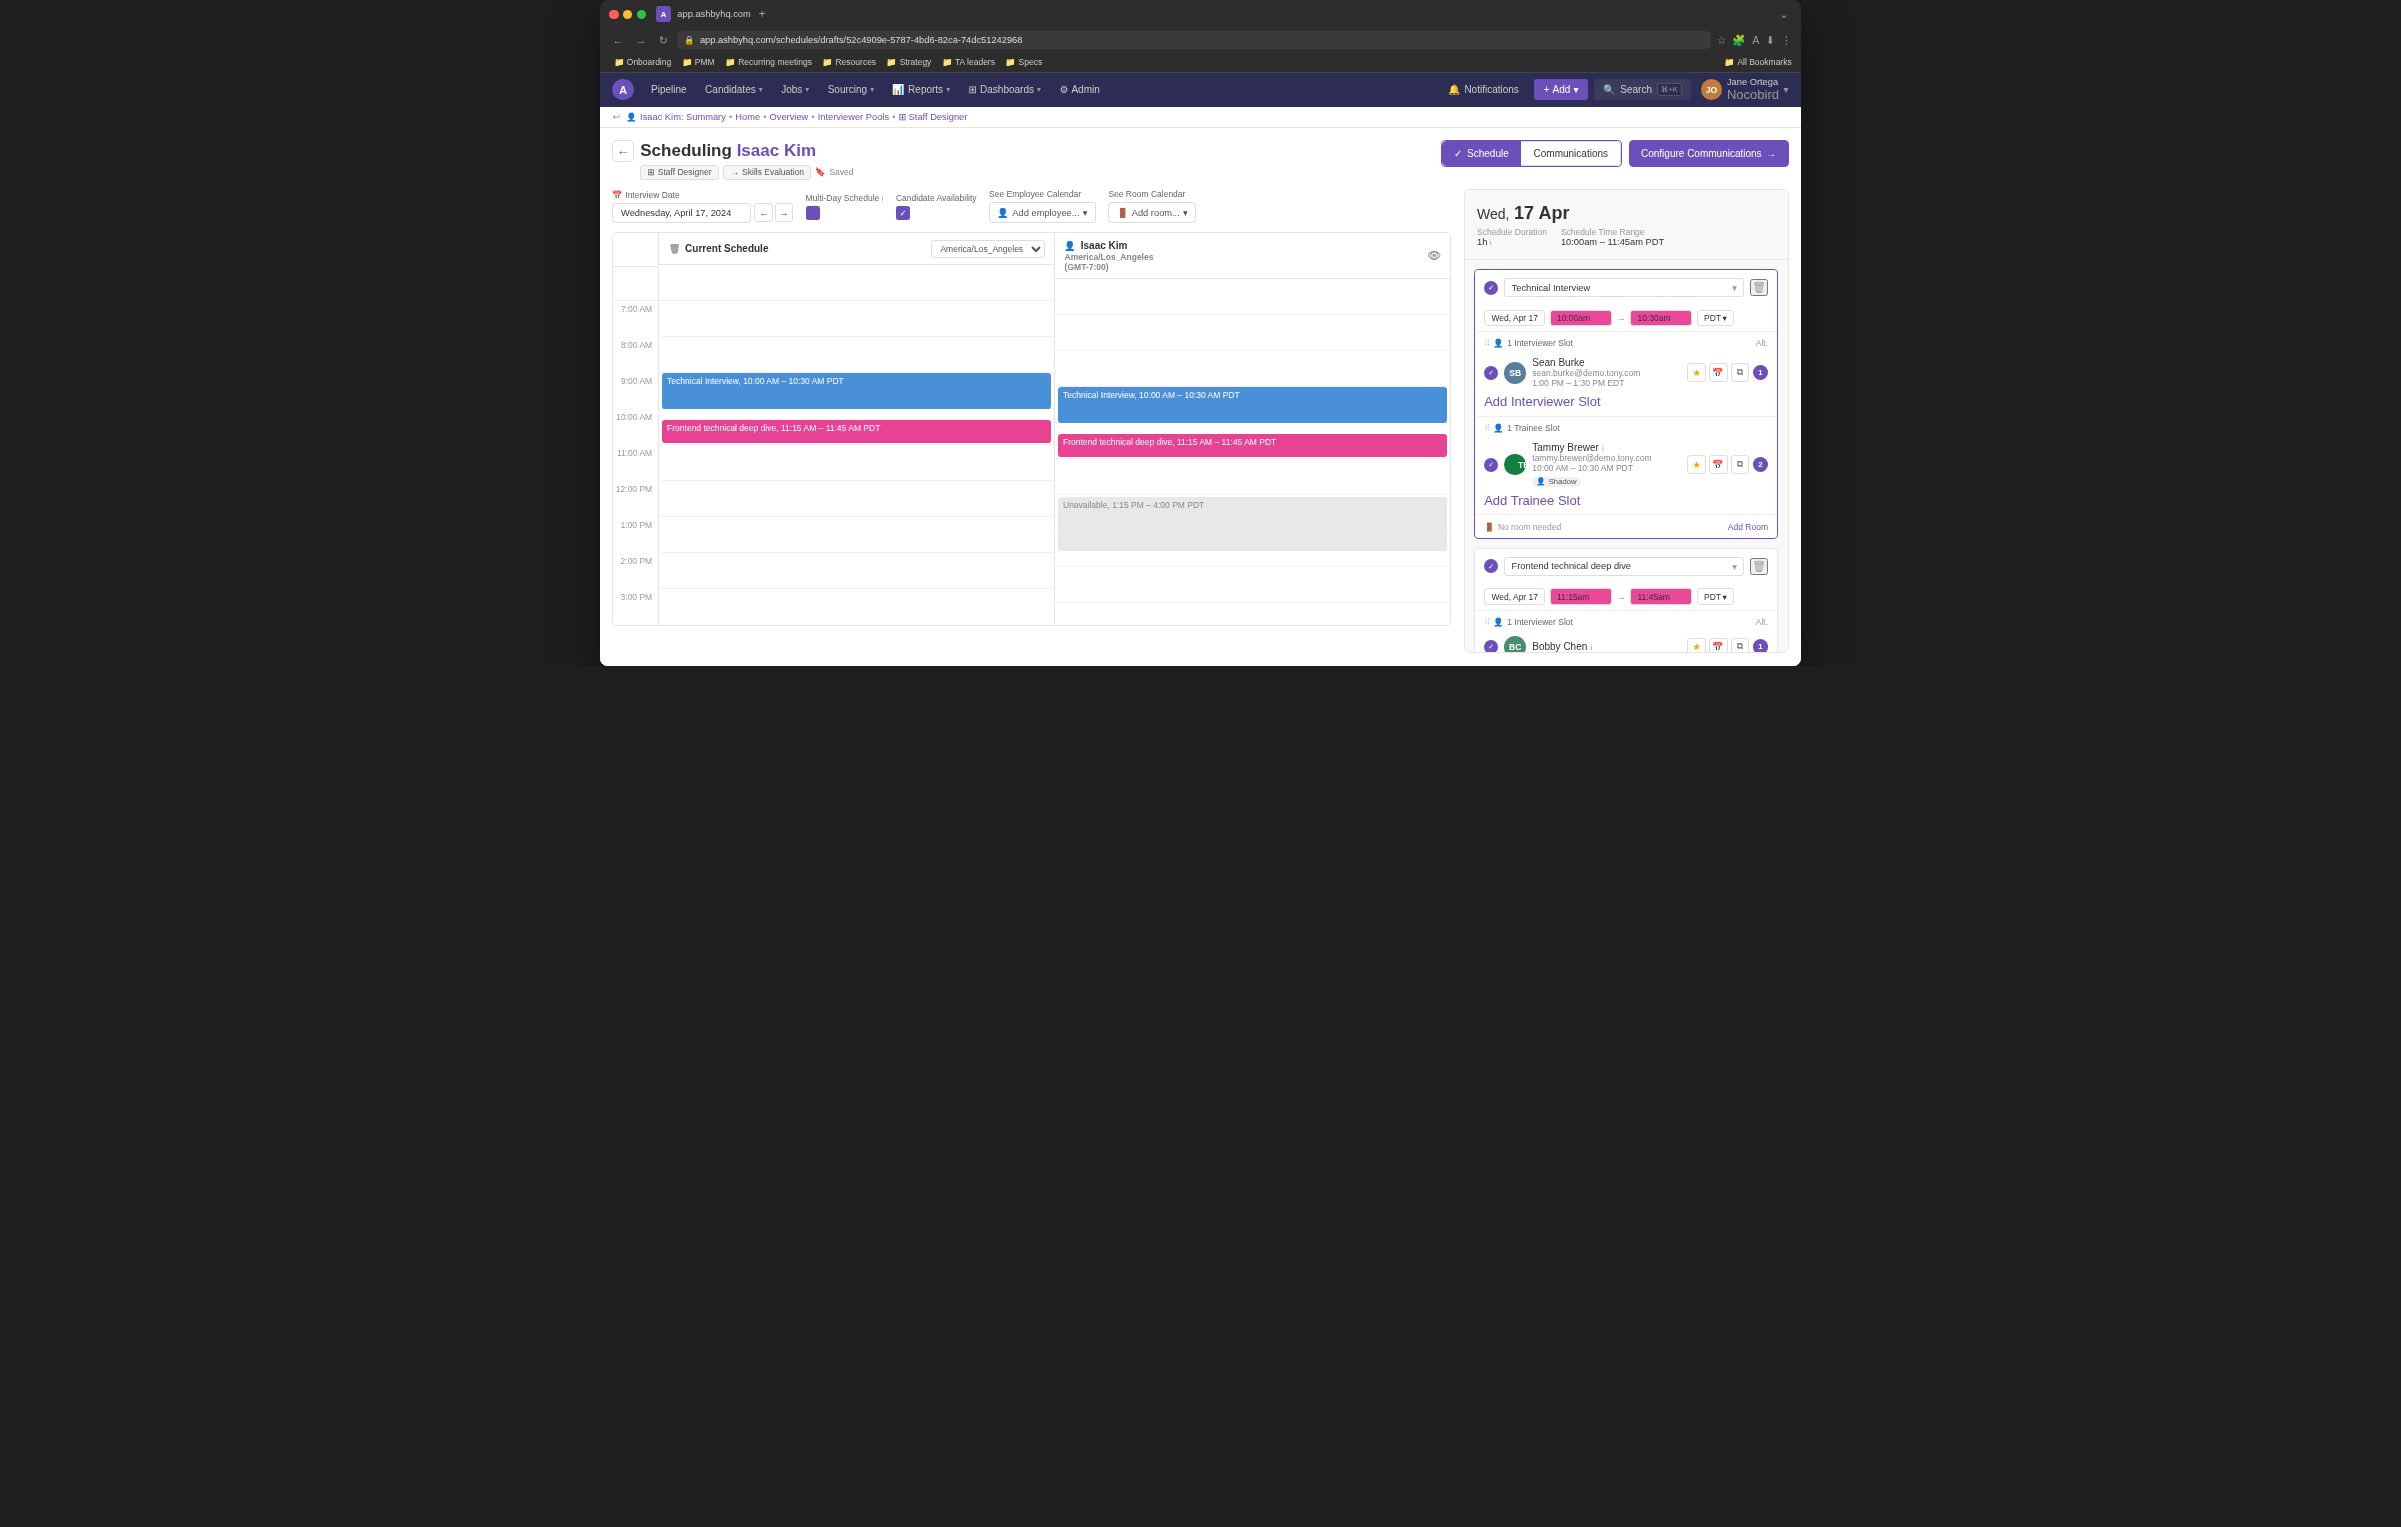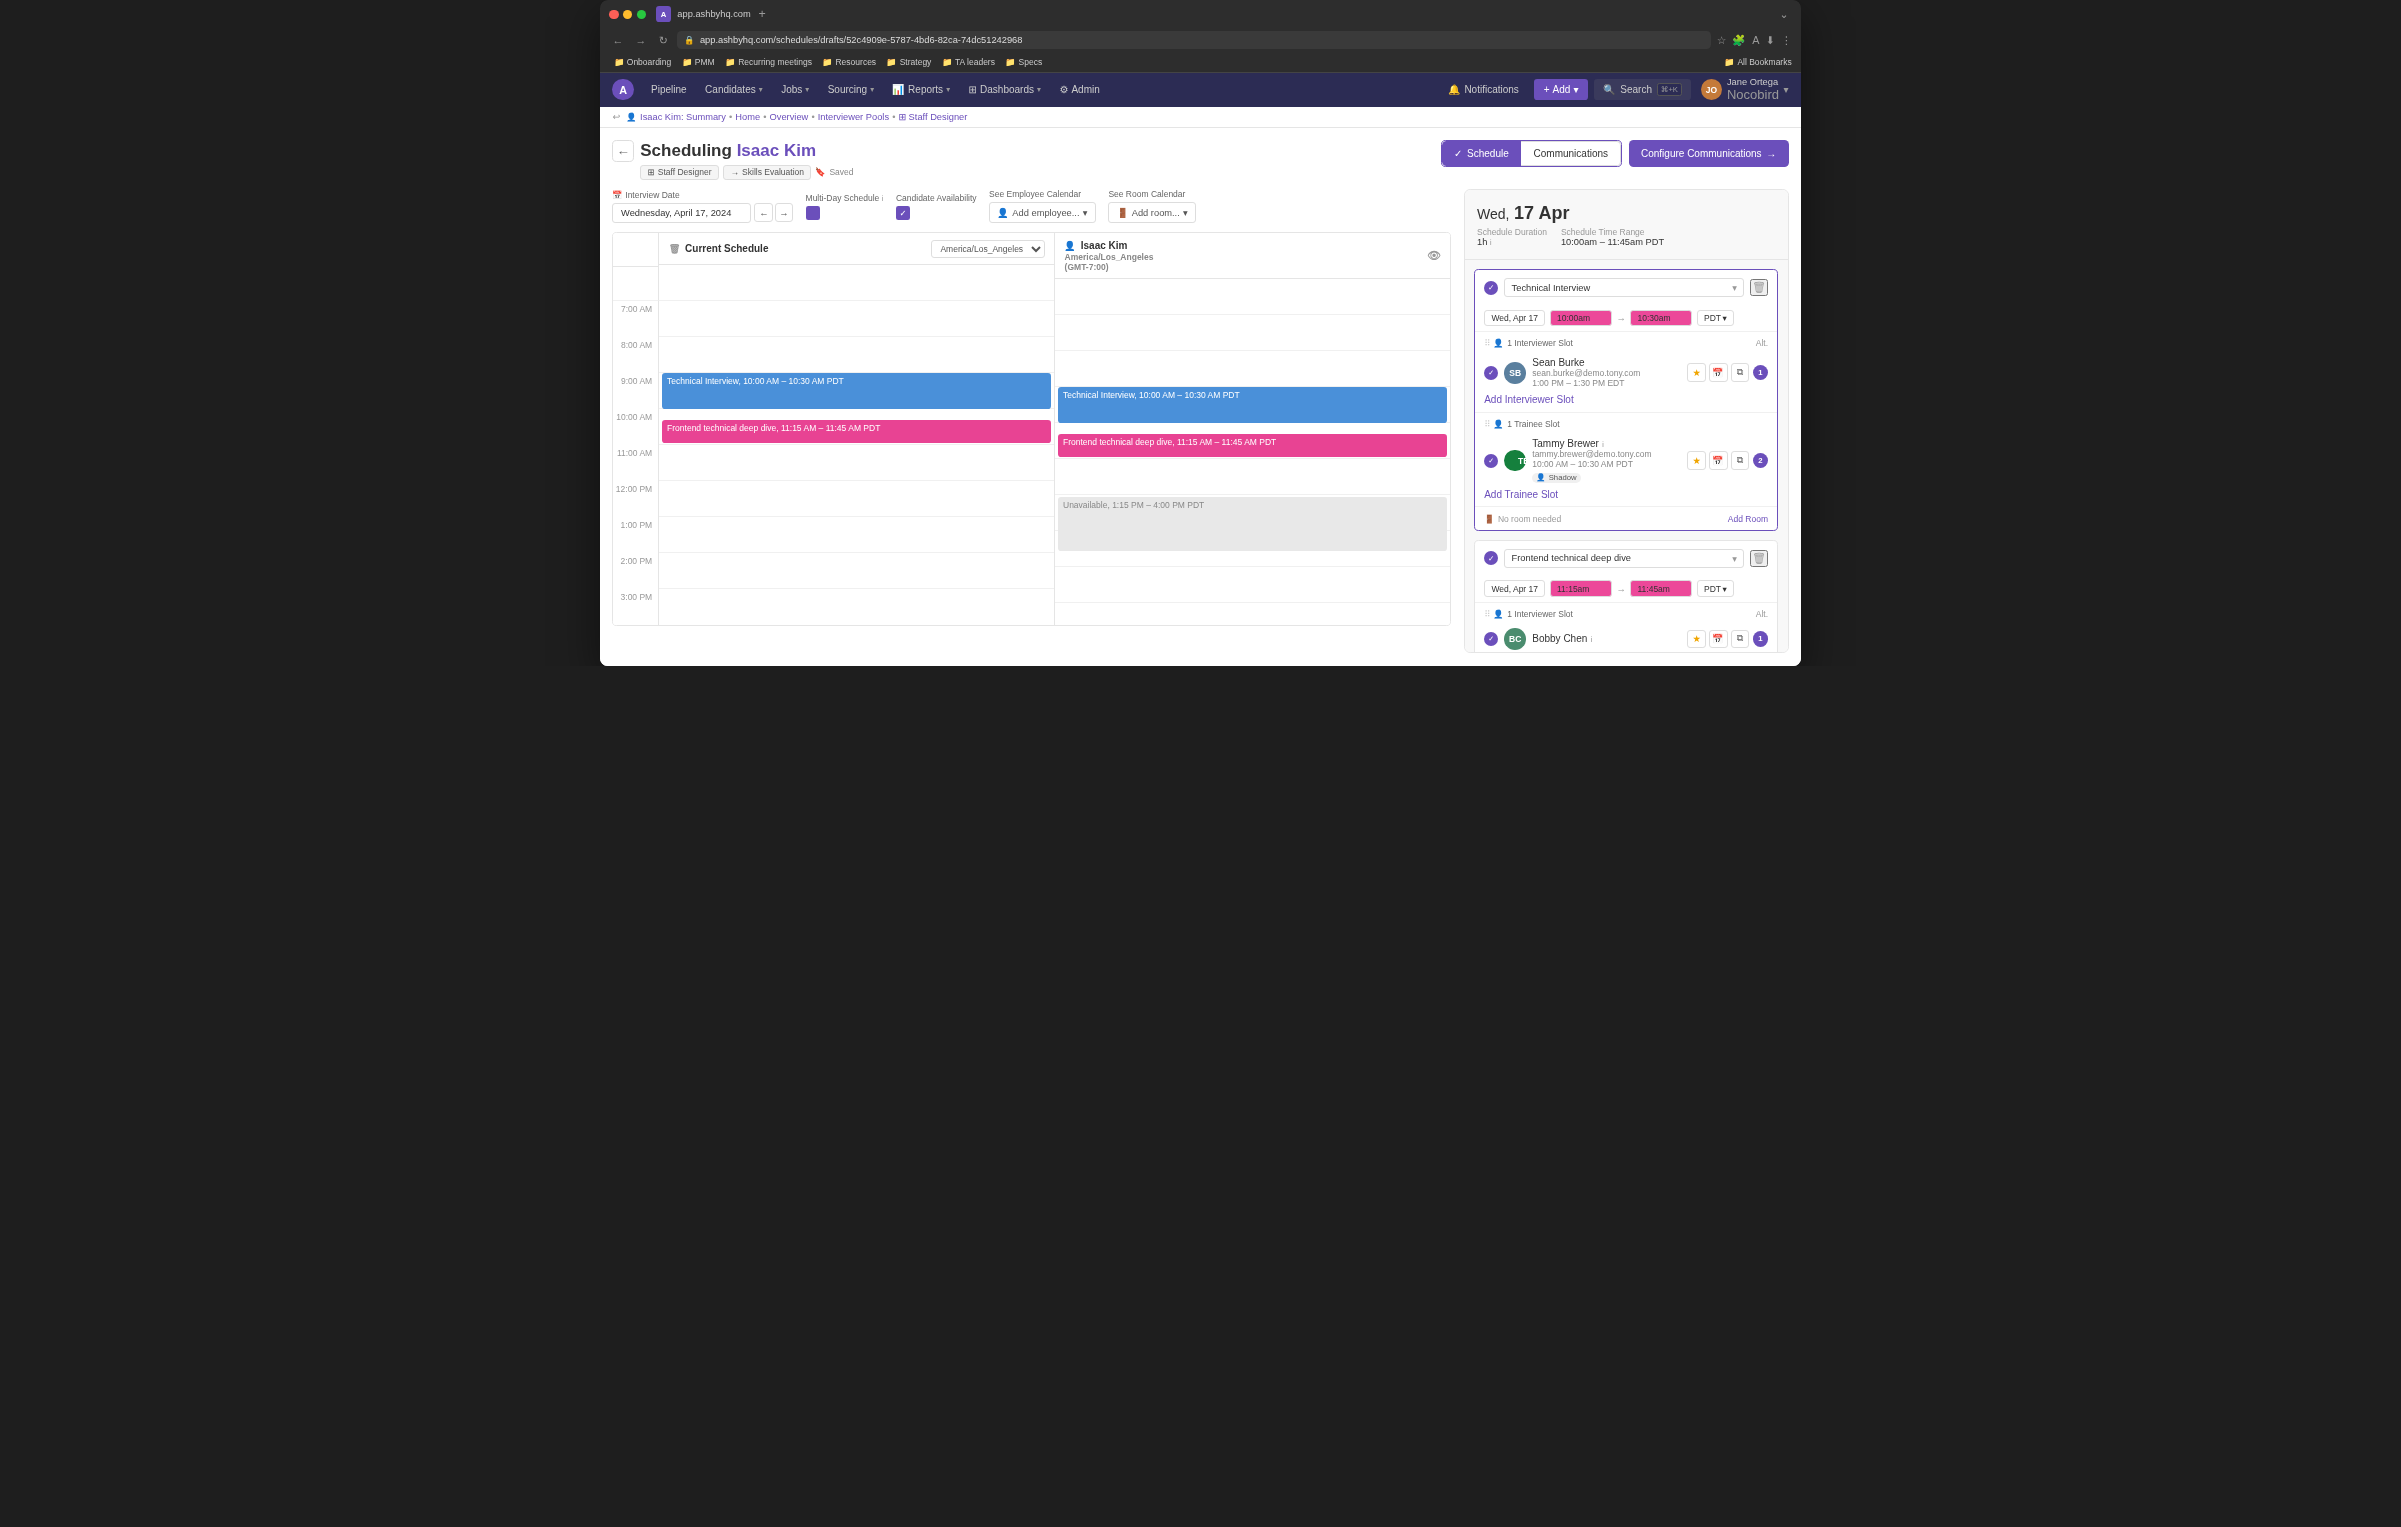--- a/index.html
+++ b/index.html
@@ -127,21 +127,21 @@
     .slot-label { font-size: 8.5px; color: #666; display: flex; align-items: center; gap: 3.1px; }
     .slot-alt { font-size: 8.5px; color: #999; }
     .slot-person { display: flex; align-items: center; gap: 6.2px; padding: 3.1px 0; }
     .slot-info { flex: 1; }
     .slot-name { font-size: 10px; font-weight: 500; color: #333; }
     .slot-email { font-size: 8.5px; color: #888; }
     .slot-time { font-size: 8.5px; color: #888; }
     .slot-actions { display: flex; gap: 3.1px; align-items: center; }
     .slot-action-btn { width: 18.6px; height: 18.6px; border: 0.8px solid #ddd; border-radius: 3.1px; display: flex; align-items: center; justify-content: center; cursor: pointer; color: #666; font-size: 9.3px; background: white; }
     .slot-number { width: 15.5px; height: 15.5px; border-radius: 50%; background: #6b4fbb; color: white; display: flex; align-items: center; justify-content: center; font-size: 7.7px; font-weight: bold; }
-    .add-slot-link { color: #6b4fbb; font-size: 10px; cursor: pointer; margin-top: 3.1px; display: inline-block; }
+    .add-slot-link { color: #6b4fbb; font-size: 13px; cursor: pointer; margin-top: 3.1px; display: inline-block; }
     .shadow-badge { background: #f0f0f0; color: #555; font-size: 7.7px; padding: 0.8px 4.6px; border-radius: 7.7px; display: inline-flex; align-items: center; gap: 2.3px; }
     .check-icon { width: 14px; height: 14px; background: #6b4fbb; border-radius: 50%; display: flex; align-items: center; justify-content: center; color: white; font-size: 7px; }
     .no-room { padding: 6.2px 9.3px; border-top: 0.8px solid #f0f0f0; font-size: 8.5px; color: #999; display: flex; align-items: center; justify-content: space-between; }
     .add-room-link { color: #6b4fbb; font-size: 8.5px; cursor: pointer; }
 
     
     .star-btn { width: 18.6px; height: 18.6px; border: 0.8px solid #ddd; border-radius: 3.1px; display: flex; align-items: center; justify-content: center; cursor: pointer; color: #f0a500; font-size: 9.3px; background: white; }
     .info-icon { color: #999; font-size: 7.7px; cursor: pointer; }
     .avatar-placeholder { width: 21.7px; height: 21.7px; border-radius: 50%; display: flex; align-items: center; justify-content: center; font-size: 8.5px; font-weight: bold; color: white; }
     .avatar-sb { background: #5a7f9e; }

